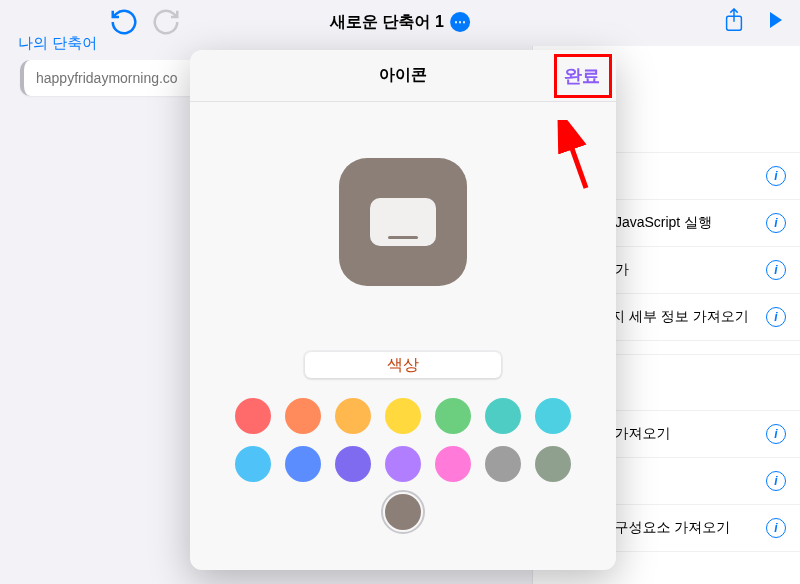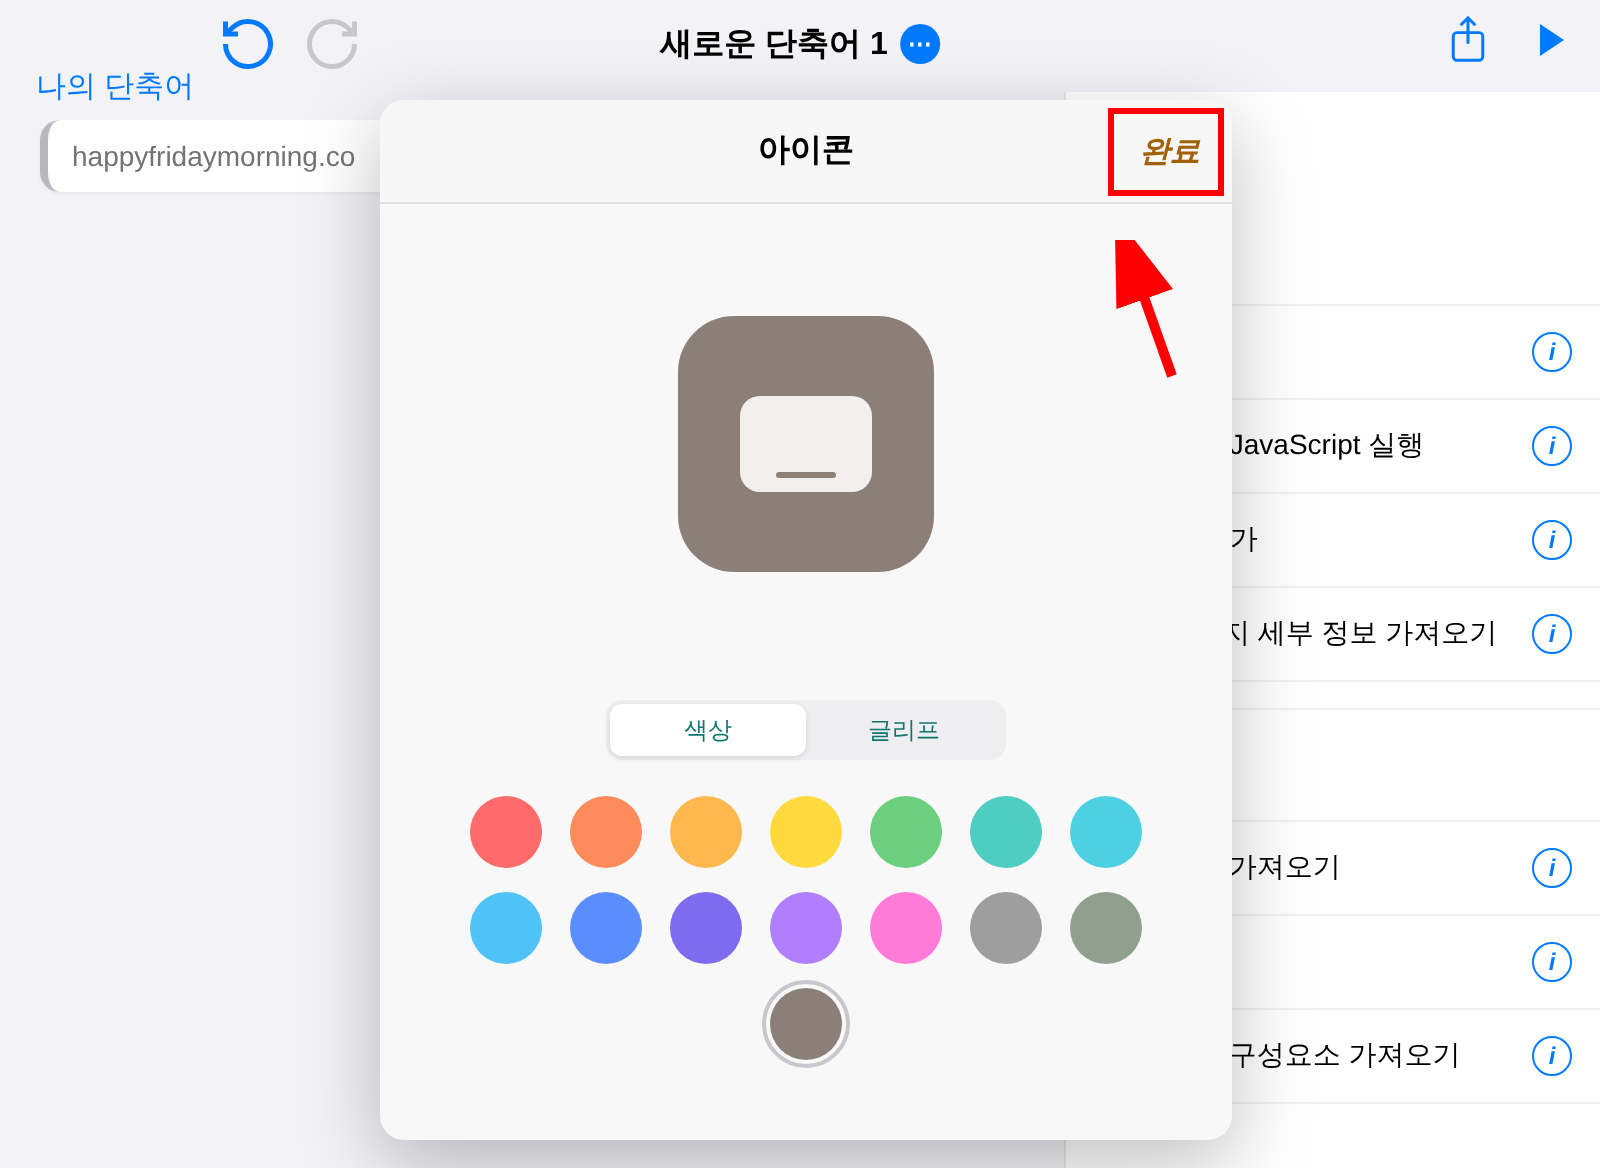--- a/index.html
+++ b/index.html
@@ -108,21 +108,21 @@
     .modal-header {
       height: 52px;
       display: flex; align-items: center; justify-content: center;
       border-bottom: 1px solid #e2e2e6;
       position: relative;
       background: #f7f7f8;
     }
     .modal-title { font-size: 16px; font-weight: 600; color: #000; }
     .done-btn {
       position: absolute; right: 16px; top: 50%; transform: translateY(-50%);
-      color: #a16207; font-size: 15px; font-weight: 600; cursor: pointer; font-style: italic;
+      color: #8b5cf6; font-size: 18px; font-weight: 600; cursor: pointer;
     }
     .done-highlight {
       position: absolute; right: 4px; top: 4px;
       width: 58px; height: 44px;
       border: 3px solid #ff0000;
       pointer-events: none;
       z-index: 5;
     }
     .arrow {
       position: absolute;
@@ -147,21 +147,21 @@
       width: 200px; height: 30px;
       margin: 8px auto 14px;
       background: #eeeef0;
       border-radius: 8px;
       display: flex;
       padding: 2px;
     }
     .segment {
       flex: 1;
       display: flex; align-items: center; justify-content: center;
-      font-size: 12px; color: #0f766e;
+      font-size: 16px; color: #c2410c;
       border-radius: 6px;
       cursor: pointer;
     }
     .segment.active {
       background: #fff;
       box-shadow: 0 1px 3px rgba(0,0,0,0.1);
     }
 
     .color-grid {
       display: flex; flex-wrap: wrap;
@@ -312,21 +312,20 @@
   <div class="preview-area">
     <div class="preview-icon">
       <svg viewBox="0 0 70 52">
           <rect x="2" y="2" width="66" height="48" rx="10" fill="#f2f0ee"></rect>
           <rect x="20" y="40" width="30" height="3" rx="1.5" fill="#8c7f77"></rect>
         </svg>
     </div>
   </div>
   <div class="segmented">
     <div class="segment active">색상</div>
-    <div class="segment">글리프</div>
   </div>
   <div class="color-grid" id="color-grid">
       <div class="swatch" style="background: rgb(255, 107, 107);"></div>
       <div class="swatch" style="background: rgb(255, 138, 91);"></div>
       <div class="swatch" style="background: rgb(255, 184, 77);"></div>
       <div class="swatch" style="background: rgb(255, 217, 61);"></div>
       <div class="swatch" style="background: rgb(107, 207, 127);"></div>
       <div class="swatch" style="background: rgb(78, 205, 196);"></div>
       <div class="swatch" style="background: rgb(77, 208, 225);"></div>
       <div class="swatch" style="background: rgb(79, 195, 247);"></div>

